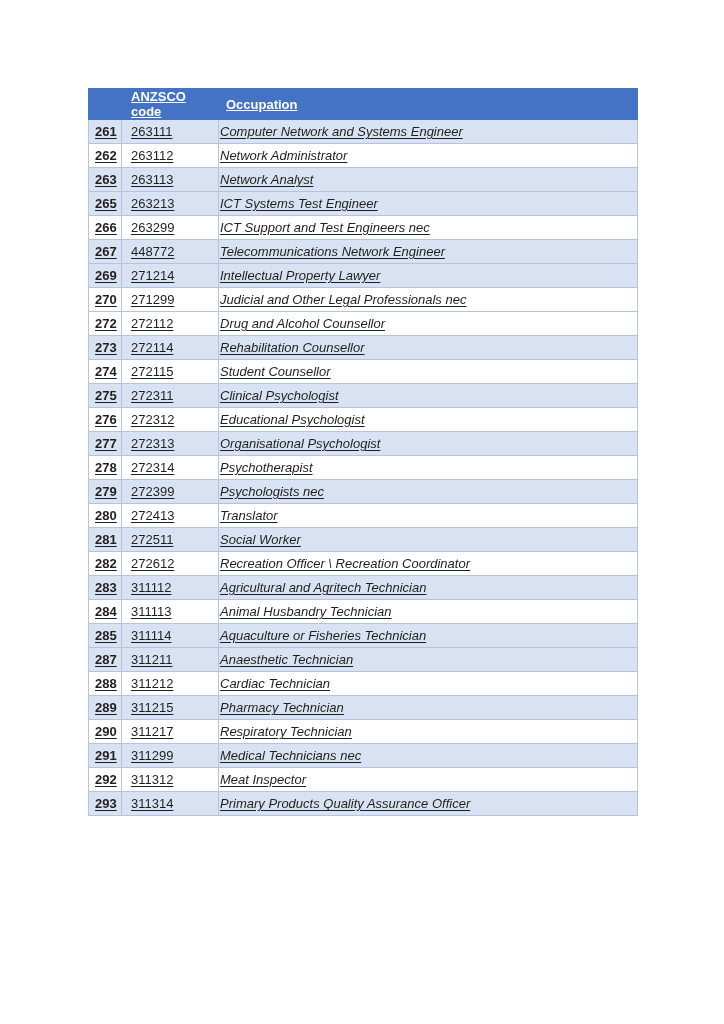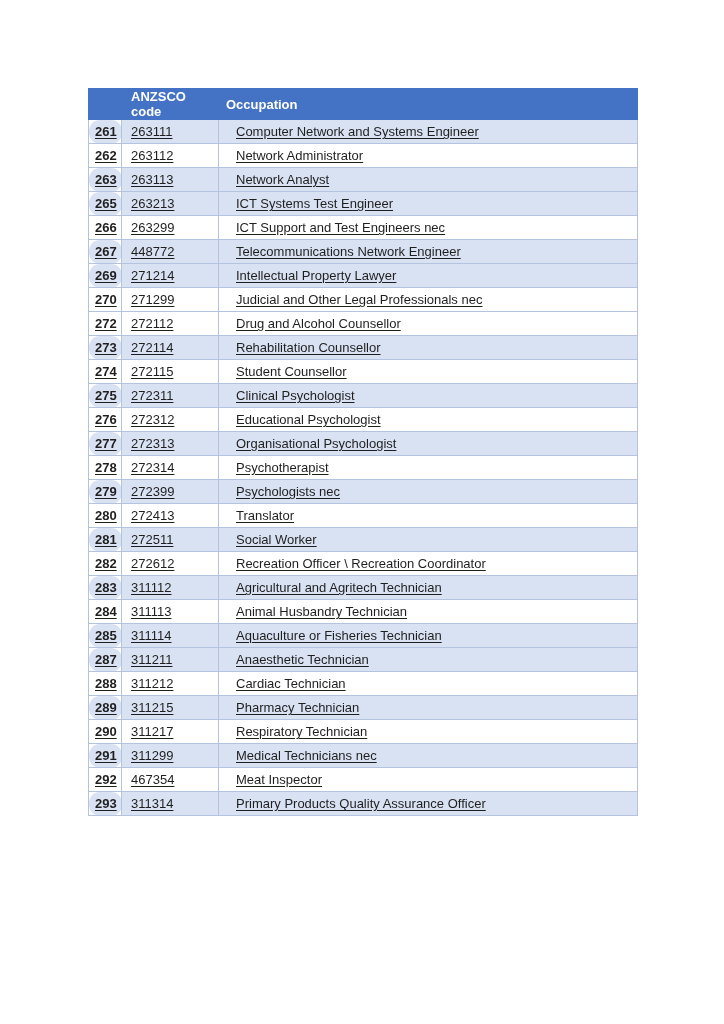--- a/index.html
+++ b/index.html
@@ -31,39 +31,38 @@
   thead th {
     background: #4472C4;
     color: #ffffff;
     font-weight: bold;
     text-align: left;
     height: 23px;
     padding: 0 0 0 9px;
     border: 1px solid #4472C4;
     vertical-align: middle;
   }
-  thead th .hlink { }
+  thead th .hlink { text-decoration: underline; }
   thead th.col-idx { padding-left: 6px; }
   thead th.col-occ { padding-left: 7px; }
   tbody td {
     height: 24px;
     vertical-align: middle;
     border: 1px solid #b6c3de;
     background: #ffffff;
     padding: 0 2px 0 9px;
     white-space: nowrap;
     overflow: hidden;
   }
   tbody tr.stripe td { background: #d9e2f3; }
   td.cell-index {
     font-weight: bold;
     padding-left: 6px;
-    border-radius: 11px;
-  }
-  td.cell-occupation { padding-left: 17px; }
+  }
+  td.cell-occupation { padding-left: 1px; font-style: italic; }
   .link {
     text-decoration: underline;
     text-underline-offset: 2px;
     color: #1f1f1f;
     cursor: pointer;
   }
 </style>
 </head>
 <body>
 
@@ -216,21 +215,21 @@
           <td class="cell-code"><span class="link">311217</span></td>
           <td class="cell-occupation"><span class="link">Respiratory Technician</span></td>
         </tr>
         <tr class="stripe">
           <td class="cell-index"><span class="link">291</span></td>
           <td class="cell-code"><span class="link">311299</span></td>
           <td class="cell-occupation"><span class="link">Medical Technicians nec</span></td>
         </tr>
         <tr>
           <td class="cell-index"><span class="link">292</span></td>
-          <td class="cell-code"><span class="link">467354</span></td>
+          <td class="cell-code"><span class="link">311312</span></td>
           <td class="cell-occupation"><span class="link">Meat Inspector</span></td>
         </tr>
         <tr class="stripe">
           <td class="cell-index"><span class="link">293</span></td>
           <td class="cell-code"><span class="link">311314</span></td>
           <td class="cell-occupation"><span class="link">Primary Products Quality Assurance Officer</span></td>
         </tr>
       </tbody>
   </table>
 </div>

